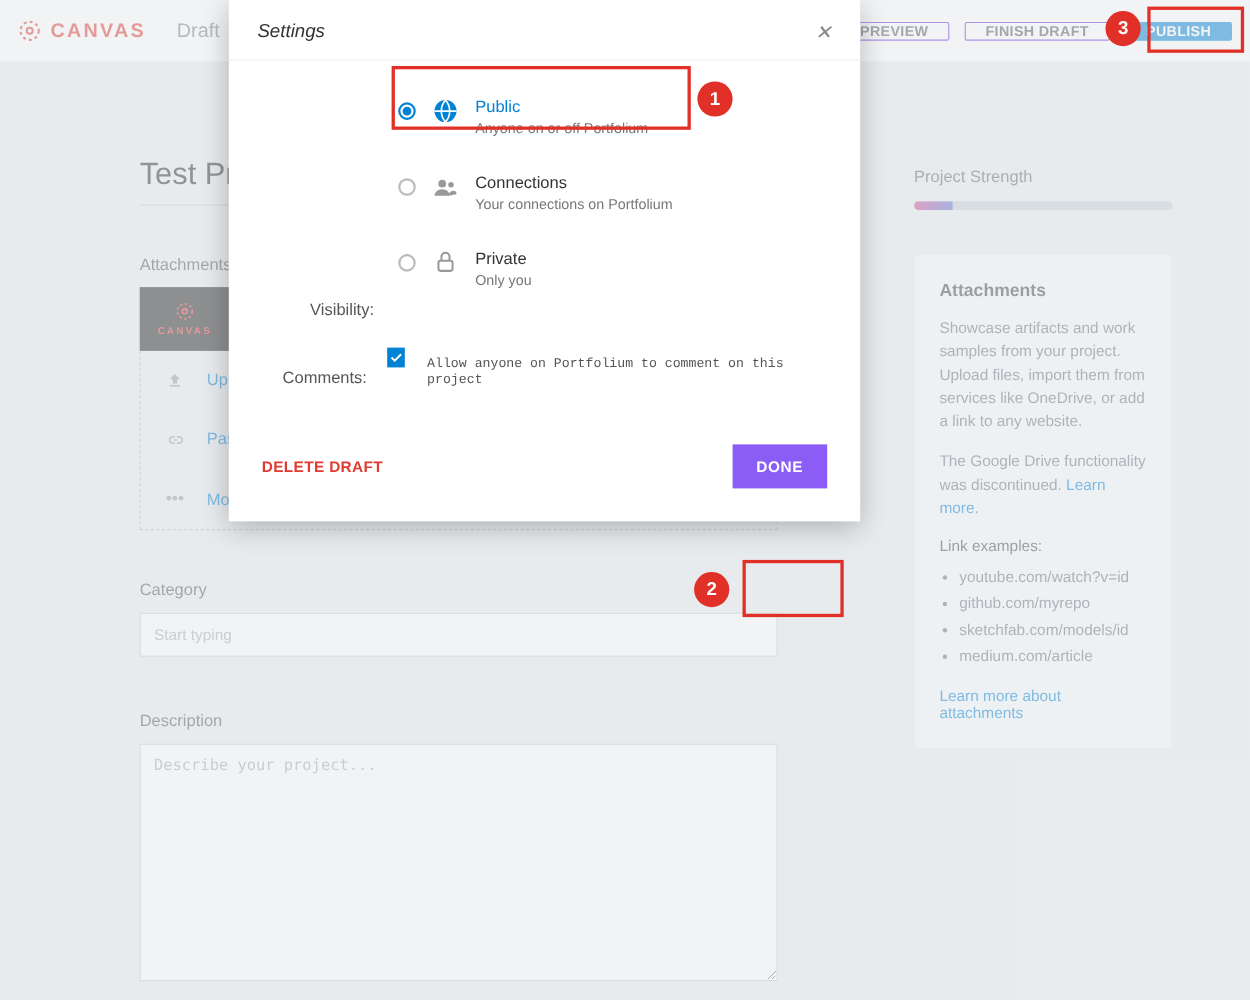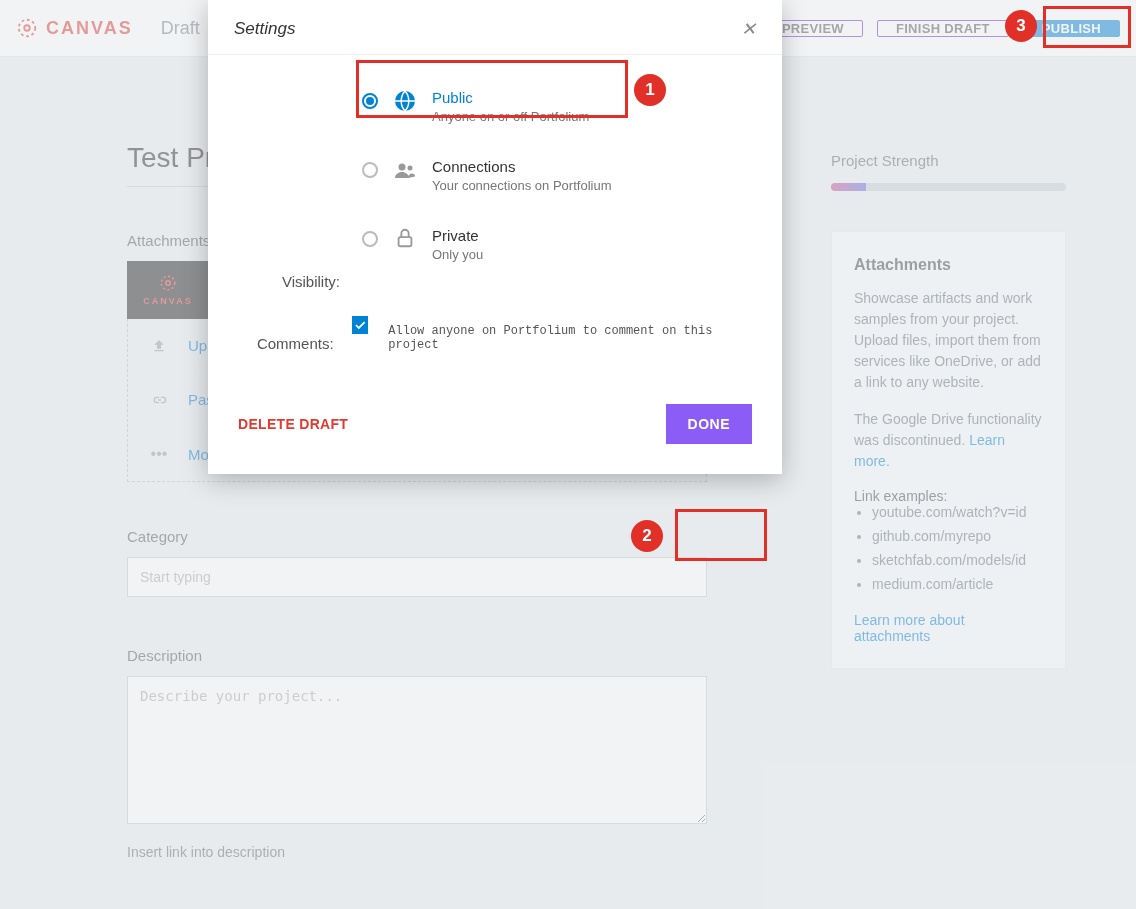--- a/index.html
+++ b/index.html
@@ -27,21 +27,21 @@
 .canvas-thumb svg { margin-bottom: 4px; }
 
 .att-list { border: 1px dashed #bbb; border-top: none; padding: 0; }
 .att-row { display: flex; align-items: center; padding: 18px 22px; gap: 20px; }
 .att-row + .att-row { border-top: 1px solid #e8e8e8; }
 .att-row .ico { color: #999; width: 18px; display: flex; justify-content: center; }
 .att-row .lbl { color: #0082d5; font-size: 15px; }
 
 .form-input { width: 580px; border: 1px solid #c8c8c8; padding: 11px 12px; font-size: 14px; color: #737373; }
 .form-input::placeholder { color: #aaa; }
-textarea.form-input { height: 148px; resize: both; }
+textarea.form-input { height: 216px; resize: both; }
 
 .insert-link { color: #666; font-size: 14px; margin-top: 16px; display: inline-block; }
 
 
 .strength-label { color: #666; font-size: 15px; margin-top: 10px; }
 .strength-bar { height: 8px; background: #c7ced4; border-radius: 4px; margin-top: 14px; overflow: hidden; }
 .strength-fill { height: 100%; width: 15%; background: linear-gradient(90deg,#cf4b8d,#5a6fd8); }
 
 .info-card { background: #f9fafb; border: 1px solid #e6e9ec; margin-top: 40px; padding: 24px 22px; font-size: 14px; color: #6a727a; }
 .info-card h3 { color: #444; font-size: 16px; font-weight: 600; margin-bottom: 14px; }
@@ -151,21 +151,21 @@
   <div class="right-col">
     <div class="strength-label">Project Strength</div>
     <div class="strength-bar">
         <div class="strength-fill"></div>
       </div>
 
     <div class="info-card">
       <h3>Attachments</h3>
       <p>Showcase artifacts and work samples from your project. Upload files, import them from services like OneDrive, or add a link to any website.</p>
       <p><span>The Google Drive functionality was discontinued. </span><a href="#">Learn more.</a></p>
-      <div style="color:#444;">Link examples:</div>
+      <div style="color:#444;margin-bottom:12px">Link examples:</div>
       <ul>
         <li>youtube.com/watch?v=id</li>
         <li>github.com/myrepo</li>
         <li>sketchfab.com/models/id</li>
         <li>medium.com/article</li>
       </ul>
       <a href="#">Learn more about attachments</a>
     </div>
   </div>
 </div>

